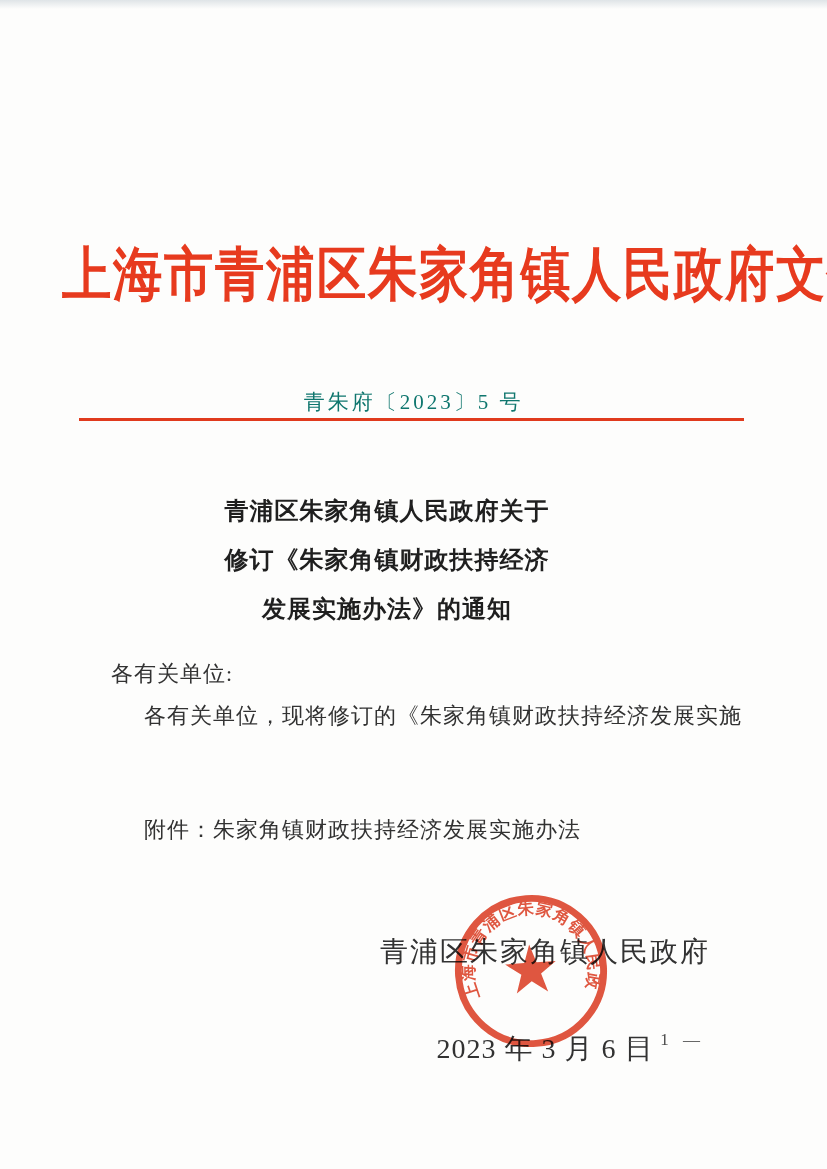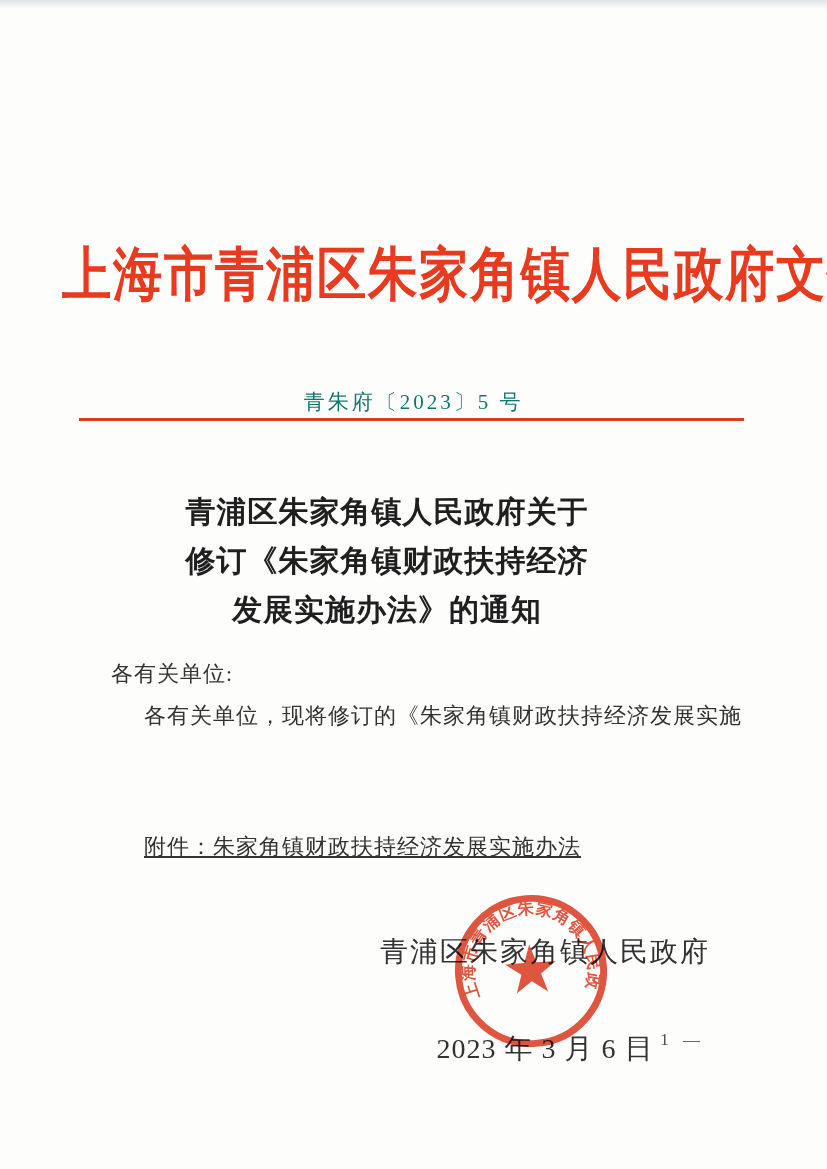--- a/index.html
+++ b/index.html
@@ -29,32 +29,32 @@
     position: absolute; top: 388px; left: 0; width: 827px;
     text-align: center; font-size: 21px; letter-spacing: 3px;
     color: #0f766e;
   }
   .red-line {
     position: absolute; top: 418px; left: 79px; width: 665px; height: 3px;
     background: #e03a1d;
   }
   .doc-title {
     position: absolute; top: 487px; left: 0; width: 774px;
-    text-align: center; font-size: 30px; font-weight: bold;
+    text-align: center; font-size: 24px; font-weight: bold;
     line-height: 49px; letter-spacing: 1px; color: #1f1f1f;
   }
   .body-text {
     position: absolute; left: 100px; width: 645px;
     font-size: 22px; line-height: 30px; letter-spacing: 1px;
     color: #323232; white-space: nowrap;
   }
   .salutation { top: 659px; margin-left: 11px; }
   .para-line-1 { top: 701px; text-indent: 2em; }
   .para-line-2 { top: 743px; }
-  .attachment  { top: 832px; text-indent: 2em; text-decoration: underline; }
+  .attachment  { top: 815px; text-indent: 2em; }
   .signature-block {
     position: absolute; left: 380px; width: 330px;
     text-align: center; font-size: 28px; letter-spacing: 2px;
     color: #323232; white-space: nowrap;
   }
   .sig-org  { top: 933px; }
   .sig-date { top: 1030px; letter-spacing: 1px; text-align: center; }
   .seal {
     position: absolute; left: 452px; top: 892px;
     width: 158px; height: 158px;

